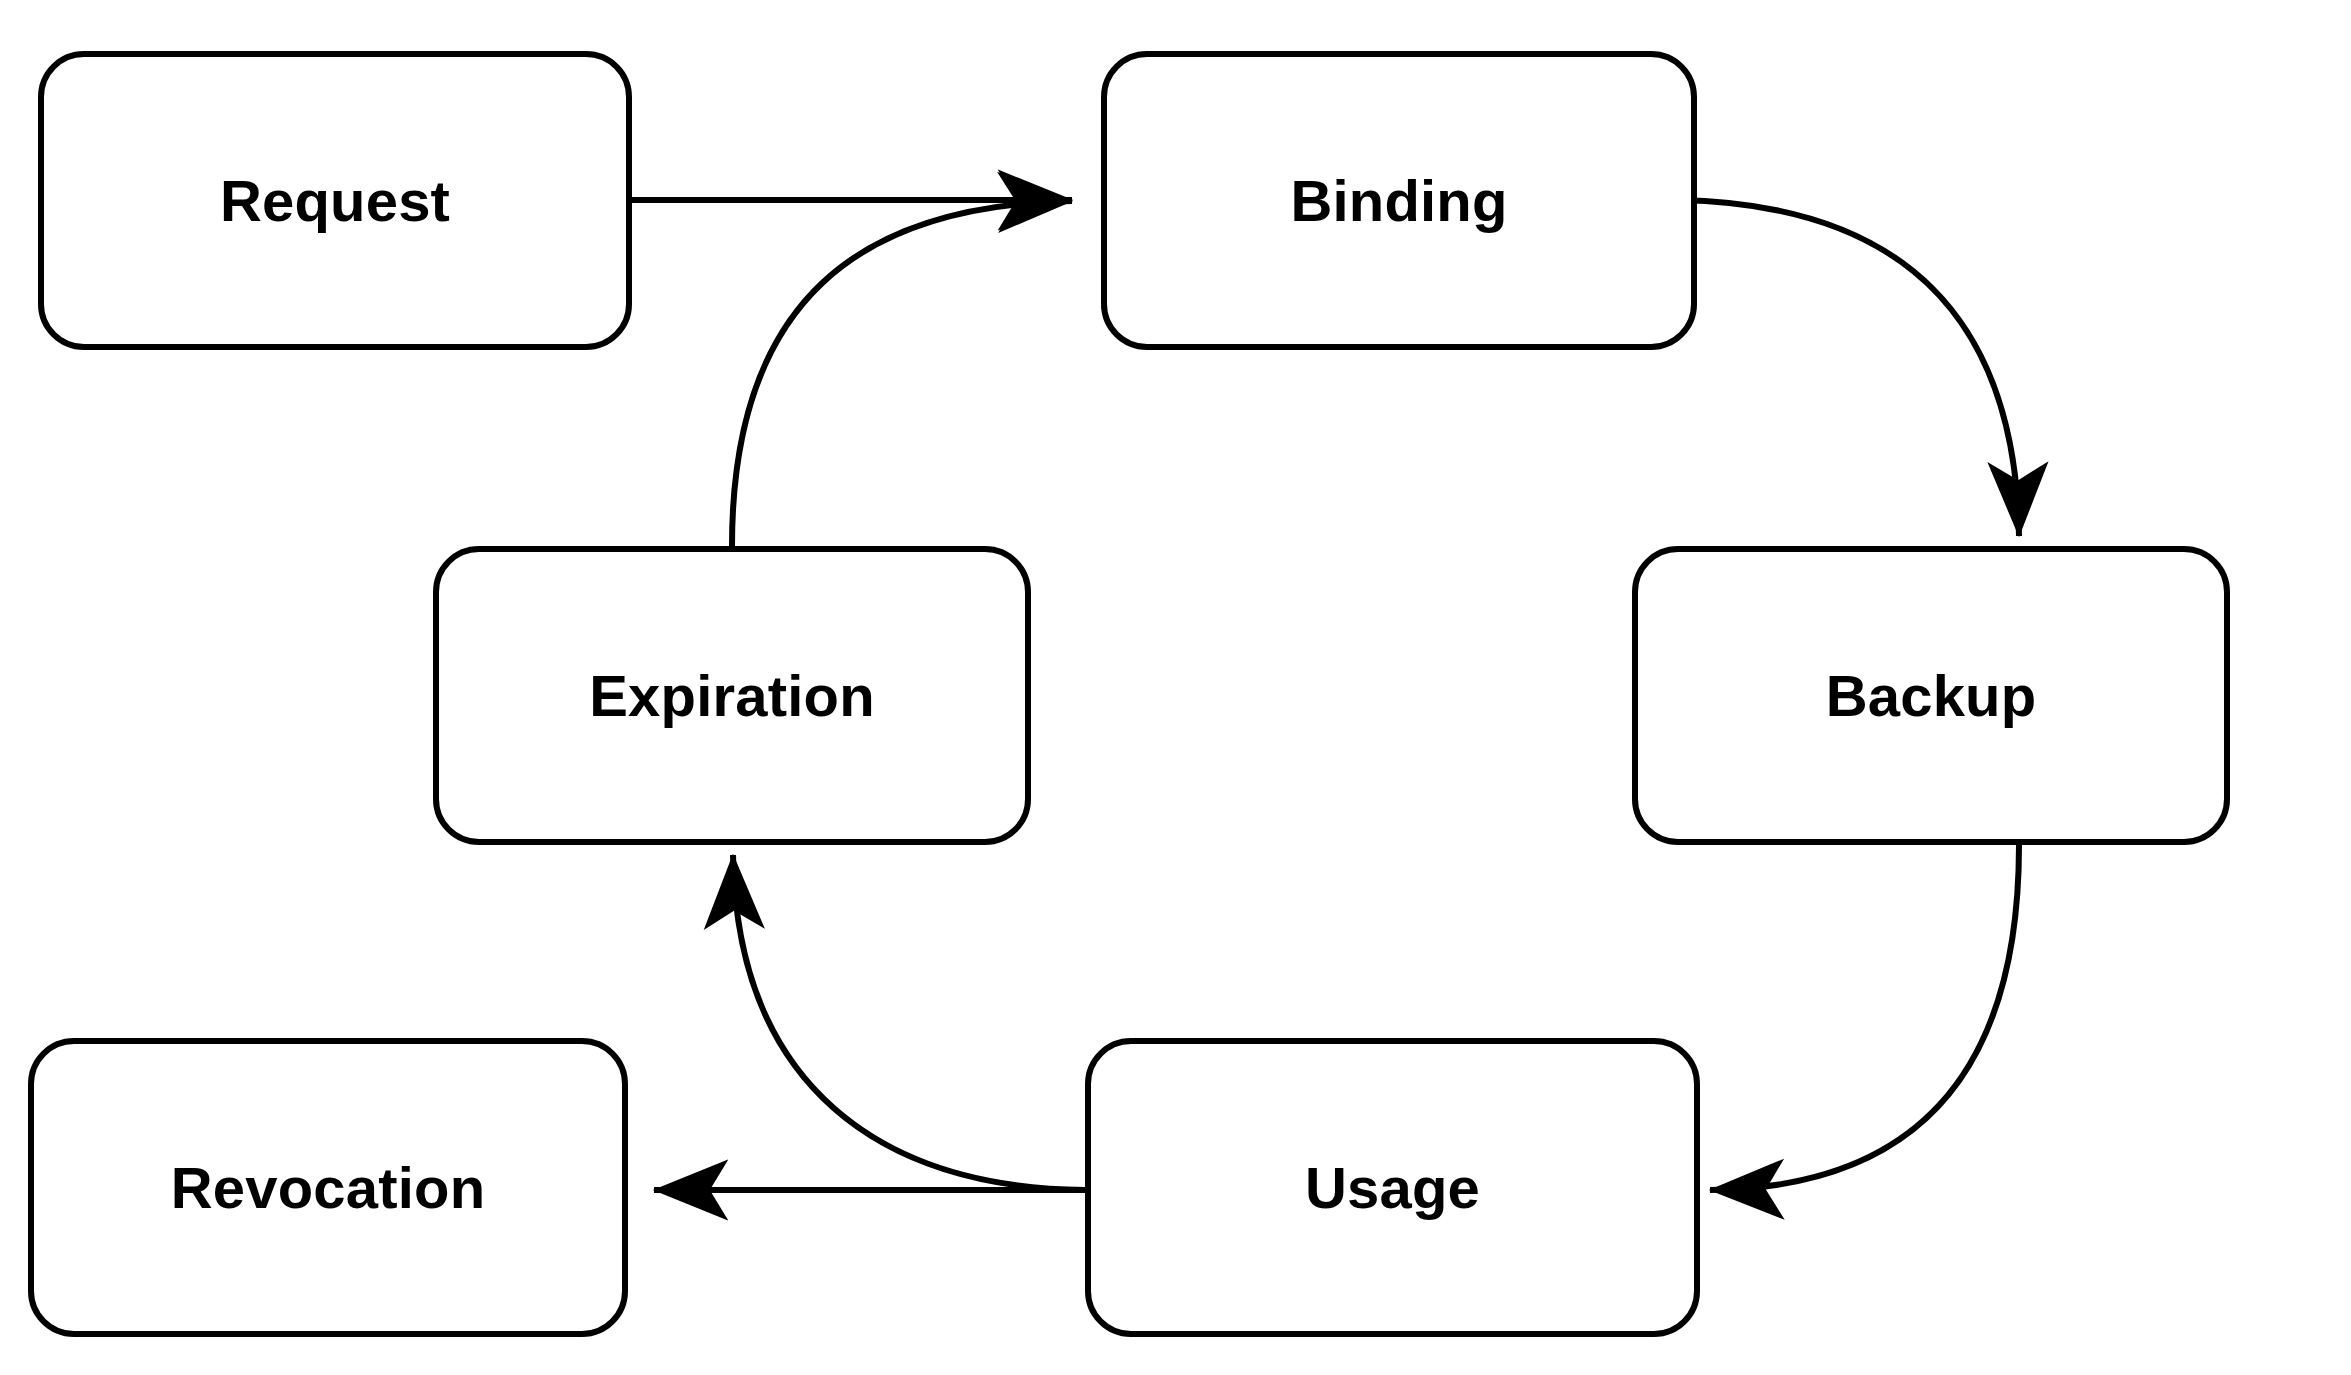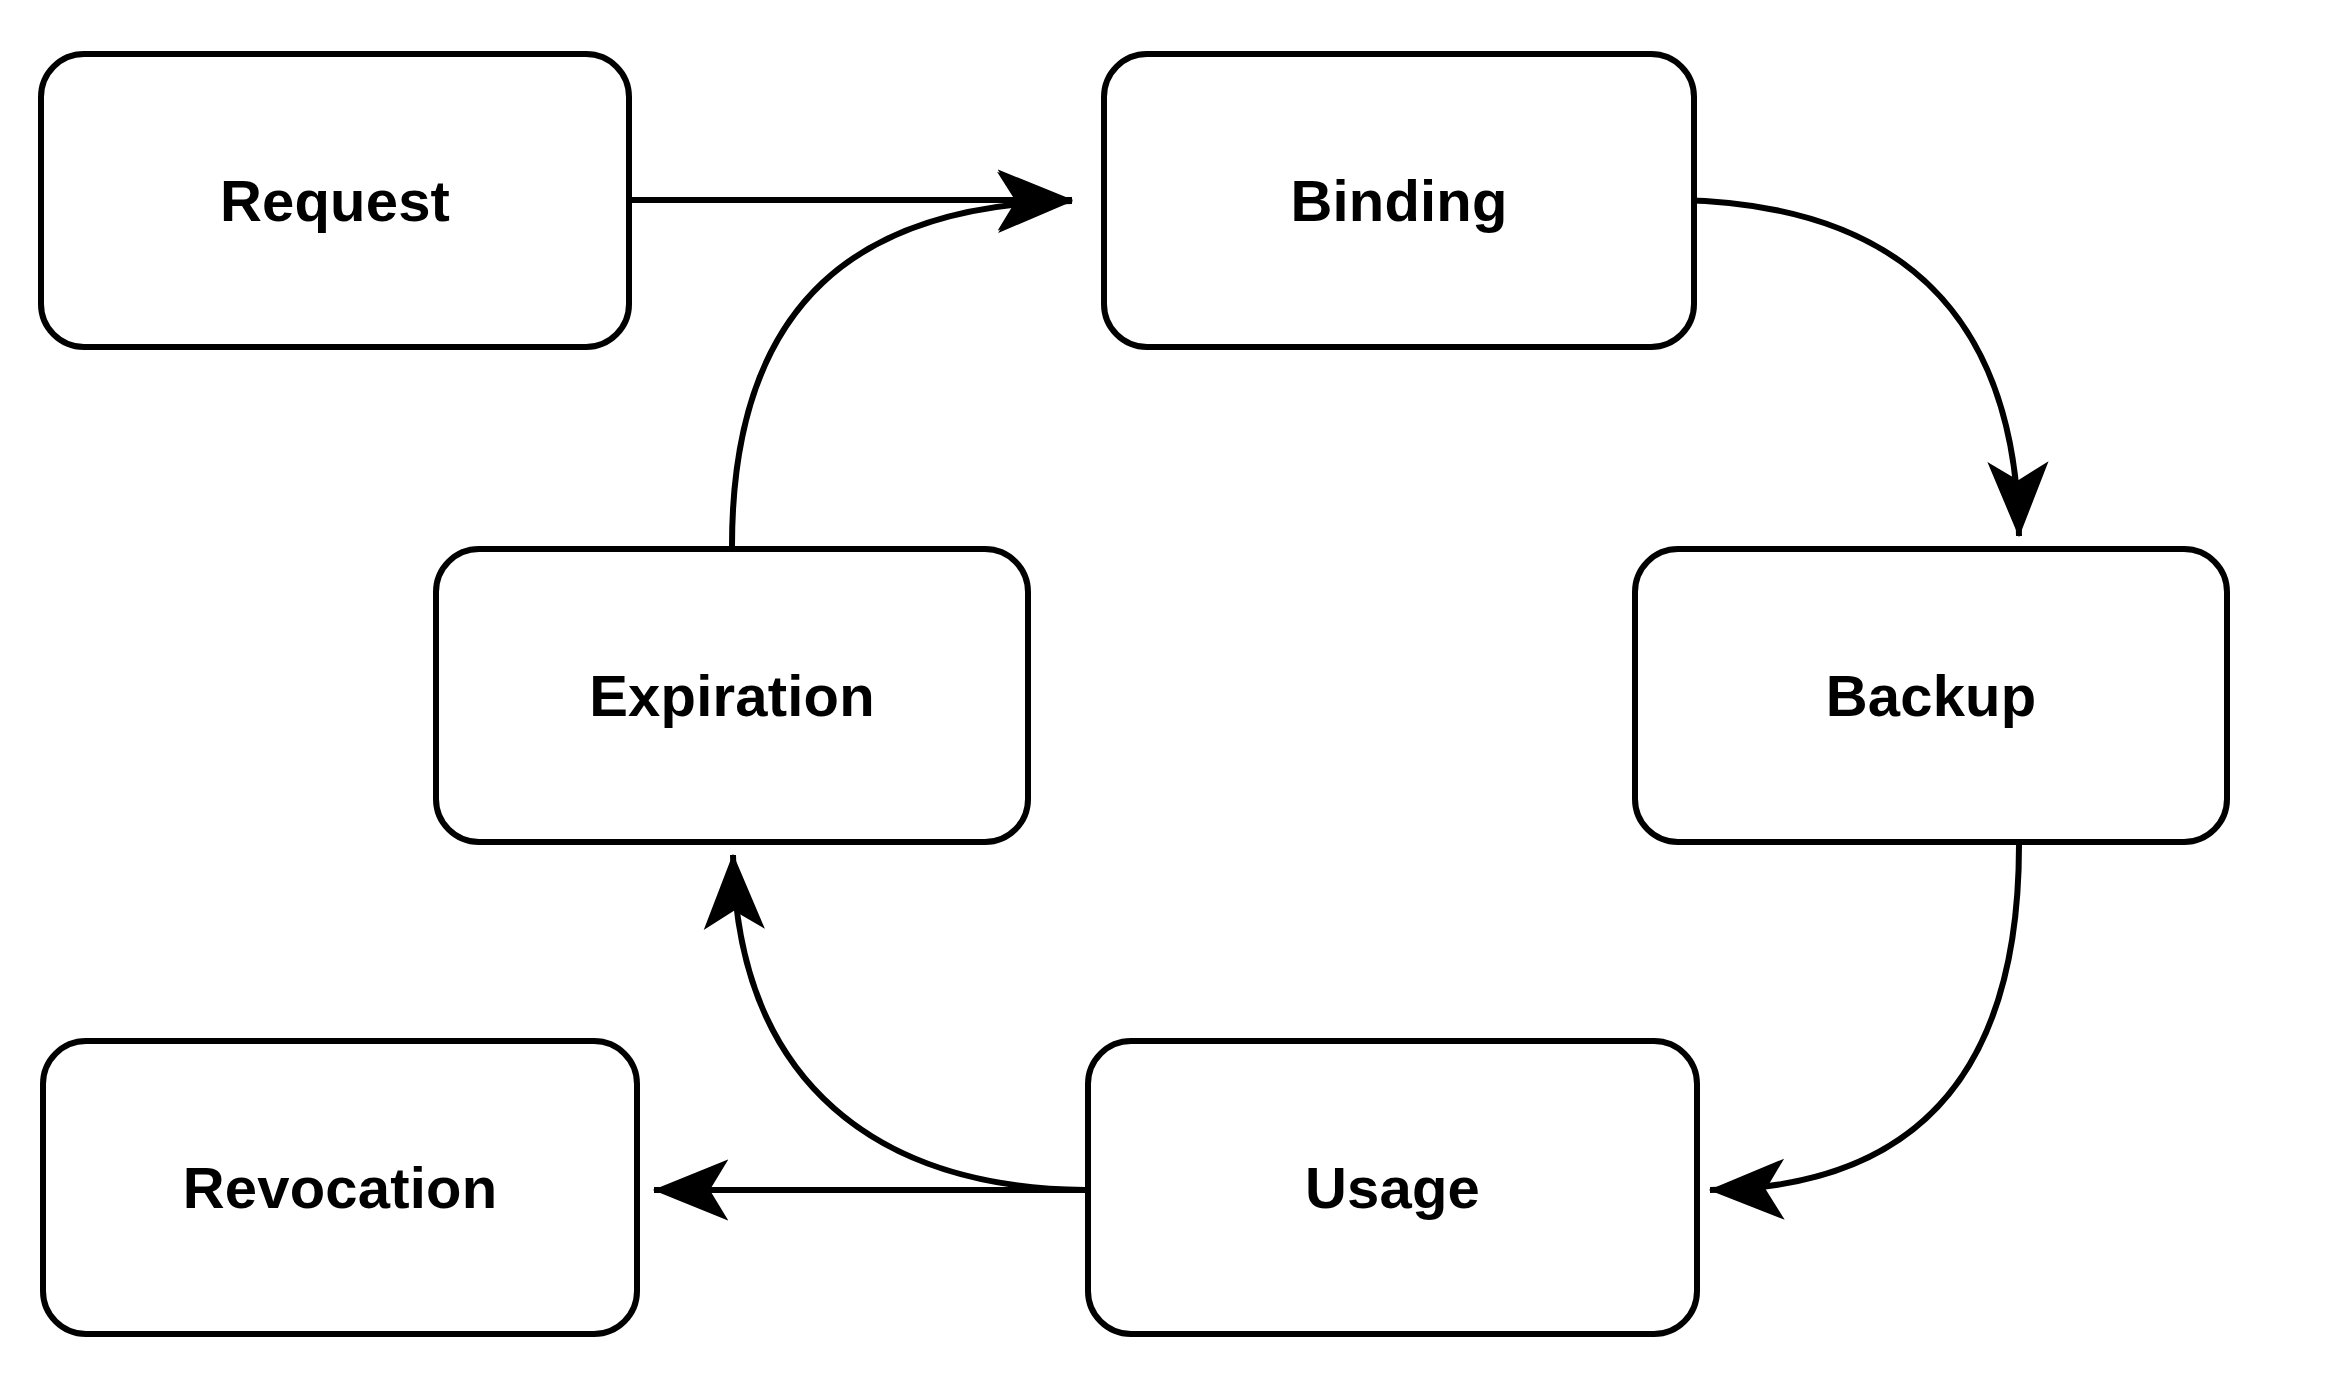--- a/index.html
+++ b/index.html
@@ -41,21 +41,21 @@
     line-height: 1;
     color: #000000;
     letter-spacing: 0.2px;
     white-space: nowrap;
     user-select: none;
   }
   .n-request   { left: 38px;   top: 51px;   width: 594px; height: 299px; }
   .n-binding   { left: 1082px; top: 51px;   width: 596px; height: 299px; margin-left: 19px; }
   .n-backup    { left: 1632px; top: 546px;  width: 598px; height: 299px; }
   .n-expiration{ left: 433px;  top: 546px;  width: 598px; height: 299px; }
-  .n-revocation{ left: 40px;   top: 1038px; width: 600px; height: 299px; }
+  .n-revocation{ left: 28px;   top: 1038px; width: 600px; height: 299px; }
   .n-usage     { left: 1085px; top: 1038px; width: 615px; height: 299px; }
 </style>
 </head>
 <body>
 
 <div id="canvas">
 
   <svg id="edge-layer" viewBox="0 0 2351 1375" xmlns="http://www.w3.org/2000/svg">
     <defs>
       <marker id="arrowhead" markerWidth="13" markerHeight="11" refX="12.4" refY="5.5" orient="auto" markerUnits="strokeWidth">

